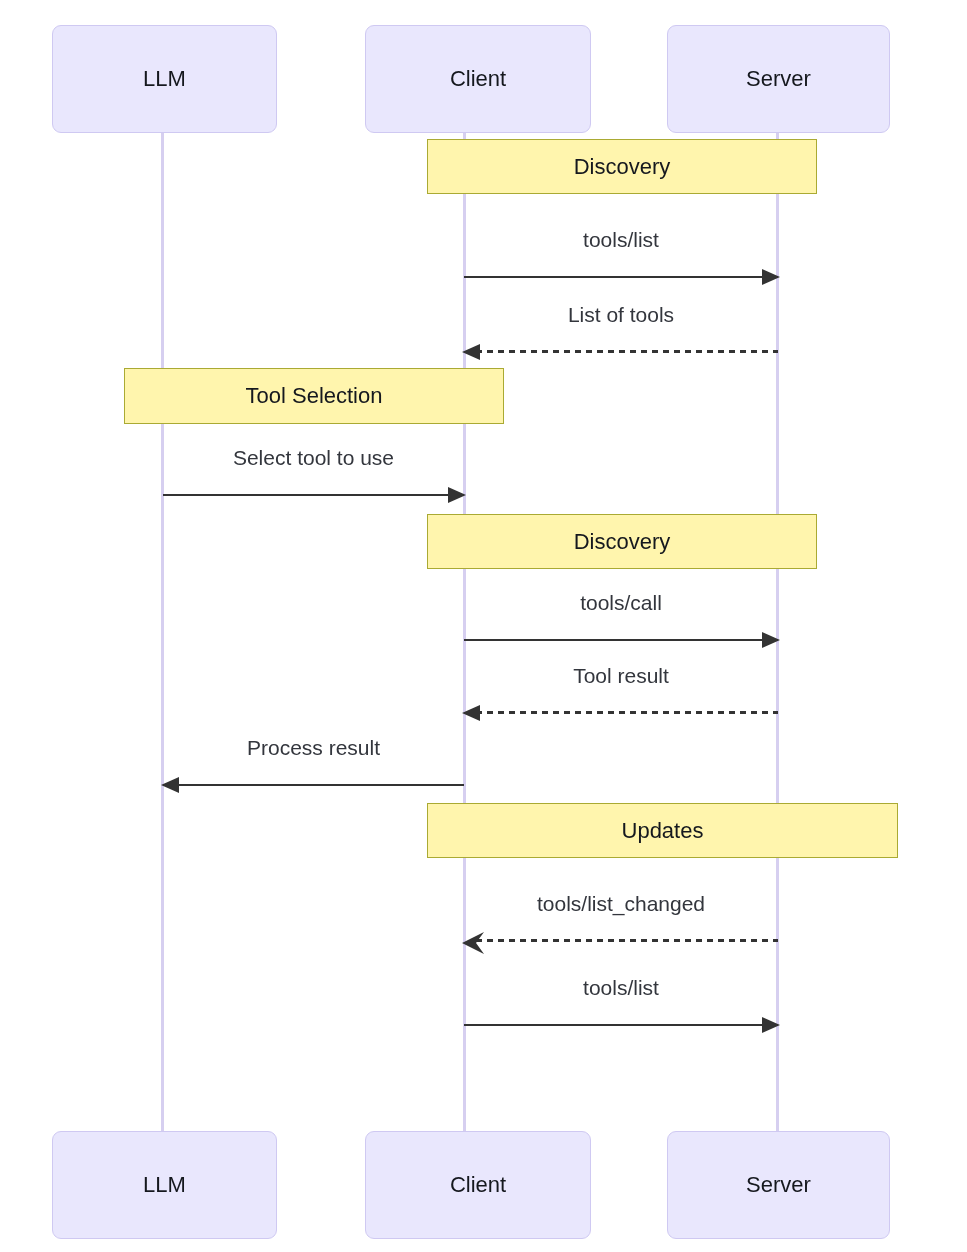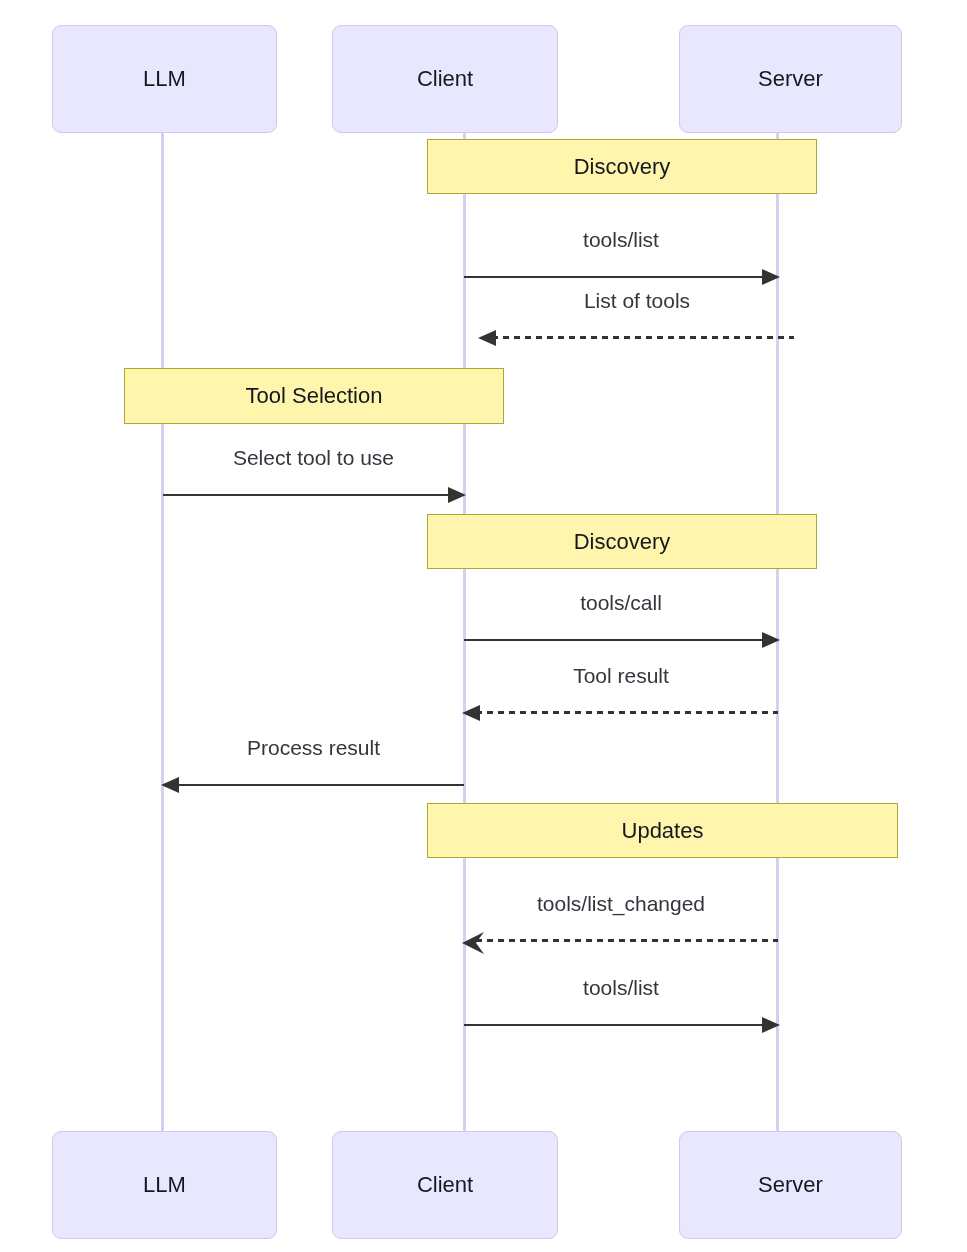--- a/index.html
+++ b/index.html
@@ -25,22 +25,22 @@
     background:#E9E7FD;
     border:1.5px solid #CFC9F2;
     border-radius:9px;
     display:flex;align-items:center;justify-content:center;
     font-size:22px;color:#15181E;
     box-sizing:border-box;
   }
   .a-top{top:25px;}
   .a-bot{top:1131px;}
   .a-llm{left:52px;width:225px;}
-  .a-client{left:332px;width:226px;}
-  .a-server{left:667px;width:223px;margin-left:12px;}
+  .a-client{left:365px;width:226px;}
+  .a-server{left:667px;width:223px;}
 
   
   .band{
     position:absolute;height:55px;
     background:#FFF5AD;
     border:1.5px solid #AAAA33;
     display:flex;align-items:center;justify-content:center;
     font-size:22px;color:#15181E;
     box-sizing:border-box;
   }
@@ -65,21 +65,21 @@
   .msg .line.dashed{
     border:none;height:3px;
     background:repeating-linear-gradient(90deg,#333333 0 6px,transparent 6px 11px);
   }
   .msg .line.inset-l{left:12px;}
   .head{position:absolute;bottom:-1px;width:18px;height:18px;}
   .head.at-right{right:-2px;}
   .head.at-left{left:-2px;}
 
   
-  .m1{top:221px;}  .m2{top:282px;margin-left:16px;}  .m3{top:439px;}
+  .m1{top:221px;}  .m2{top:296px;}  .m3{top:439px;}
   .m4{top:584px;}  .m5{top:657px;}  .m6{top:729px;}
   .m7{top:885px;}  .m8{top:969px;}  .m9{top:1044px;}
 </style>
 </head>
 <body>
 
 <div class="stage">
 
   <div class="lifeline ll-llm"></div>
   <div class="lifeline ll-client"></div>

